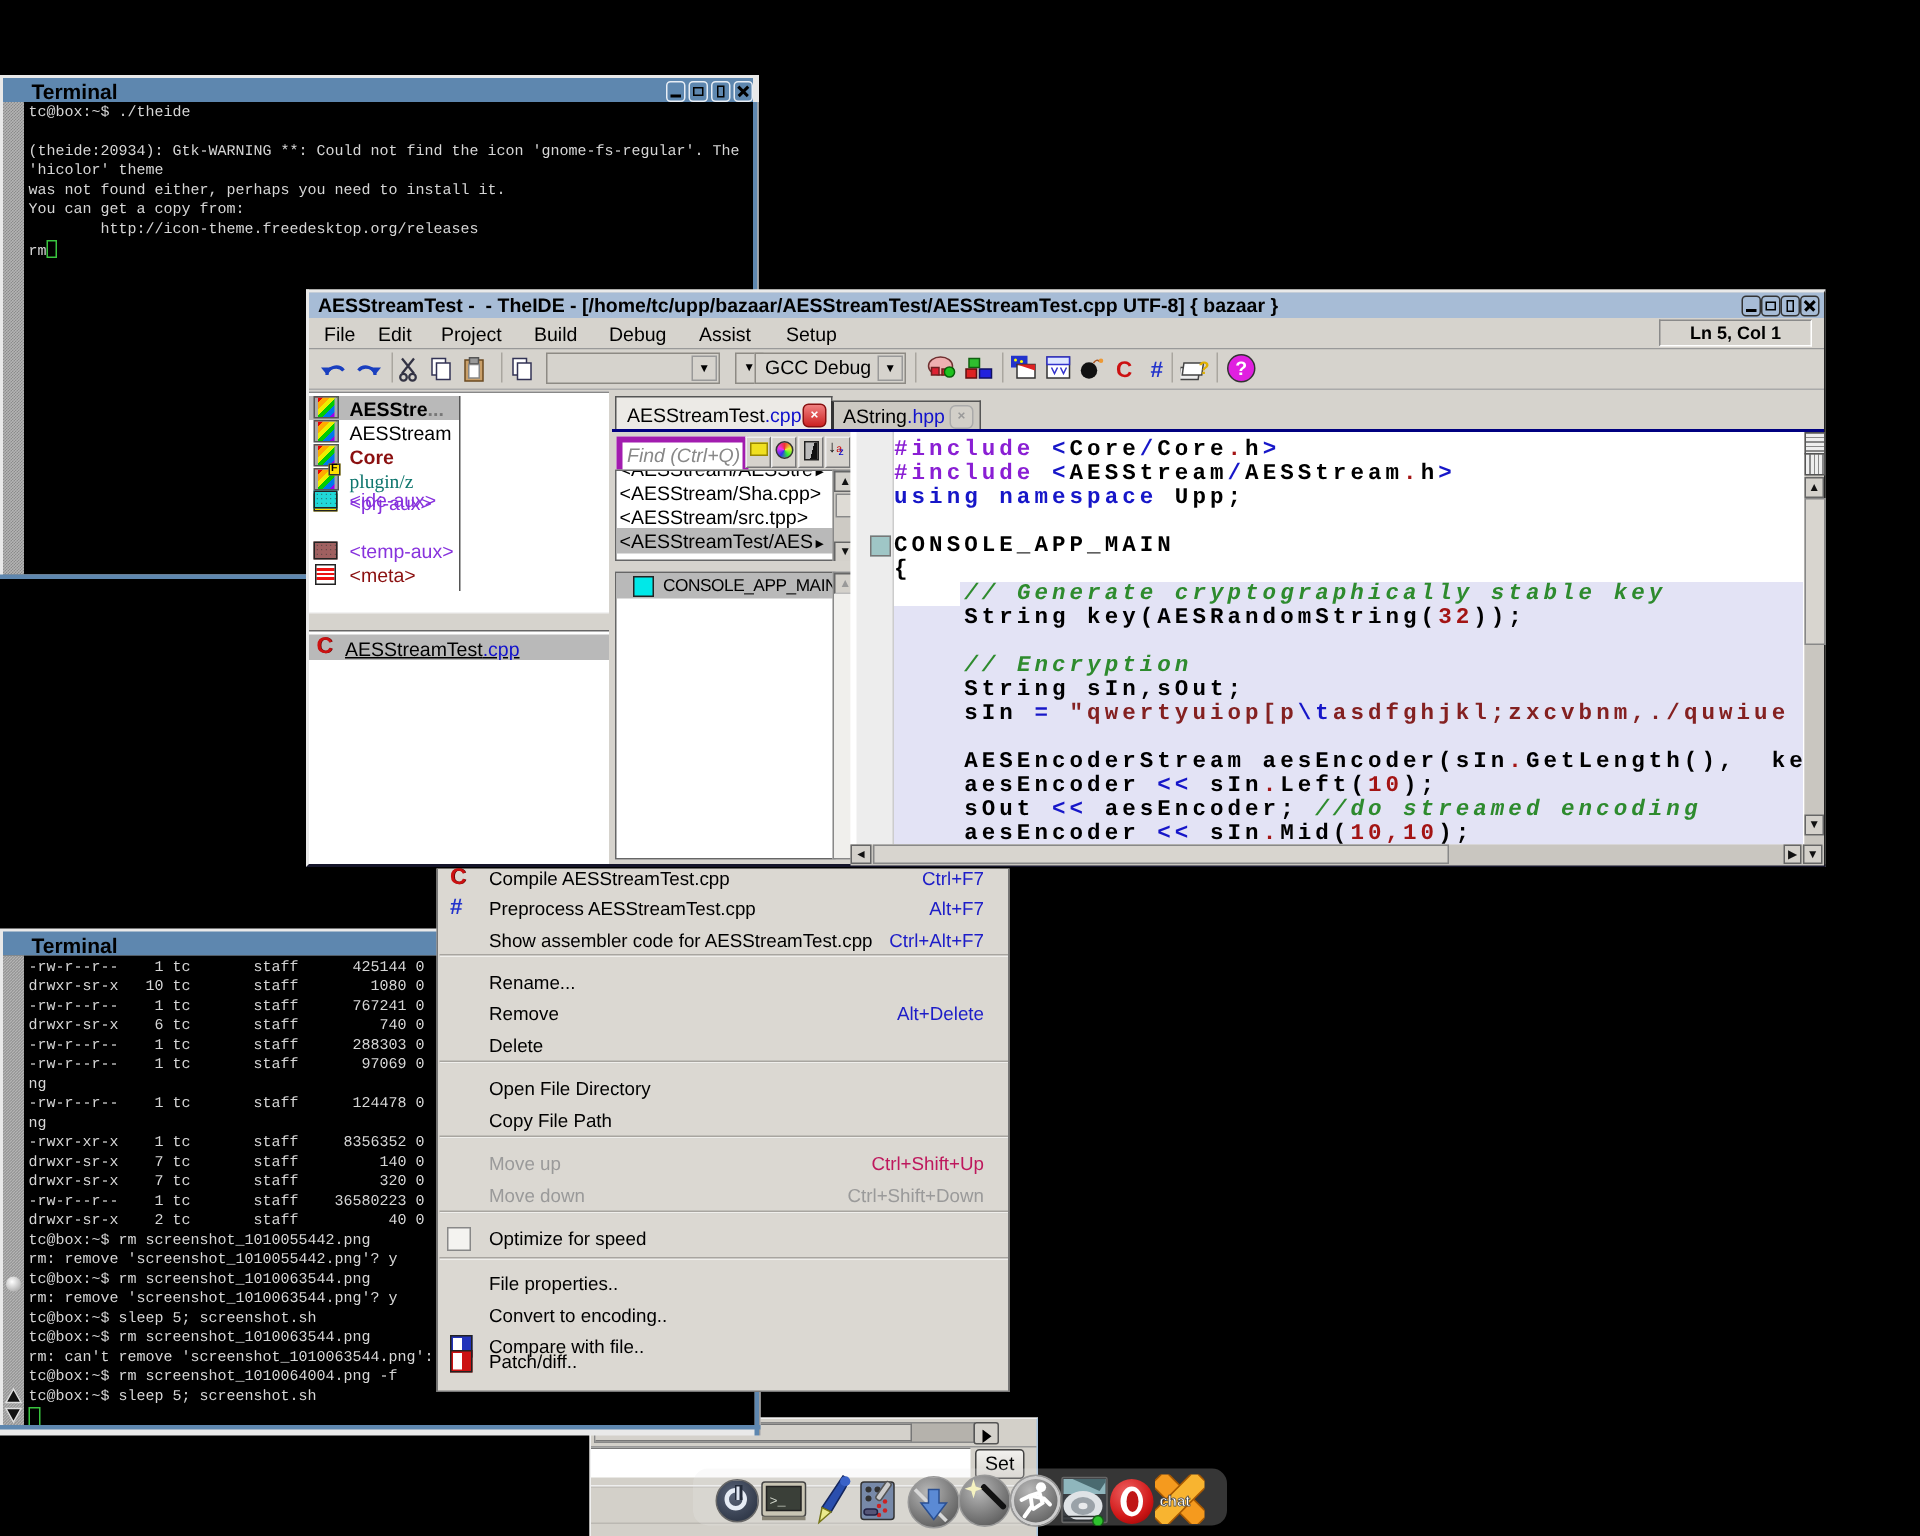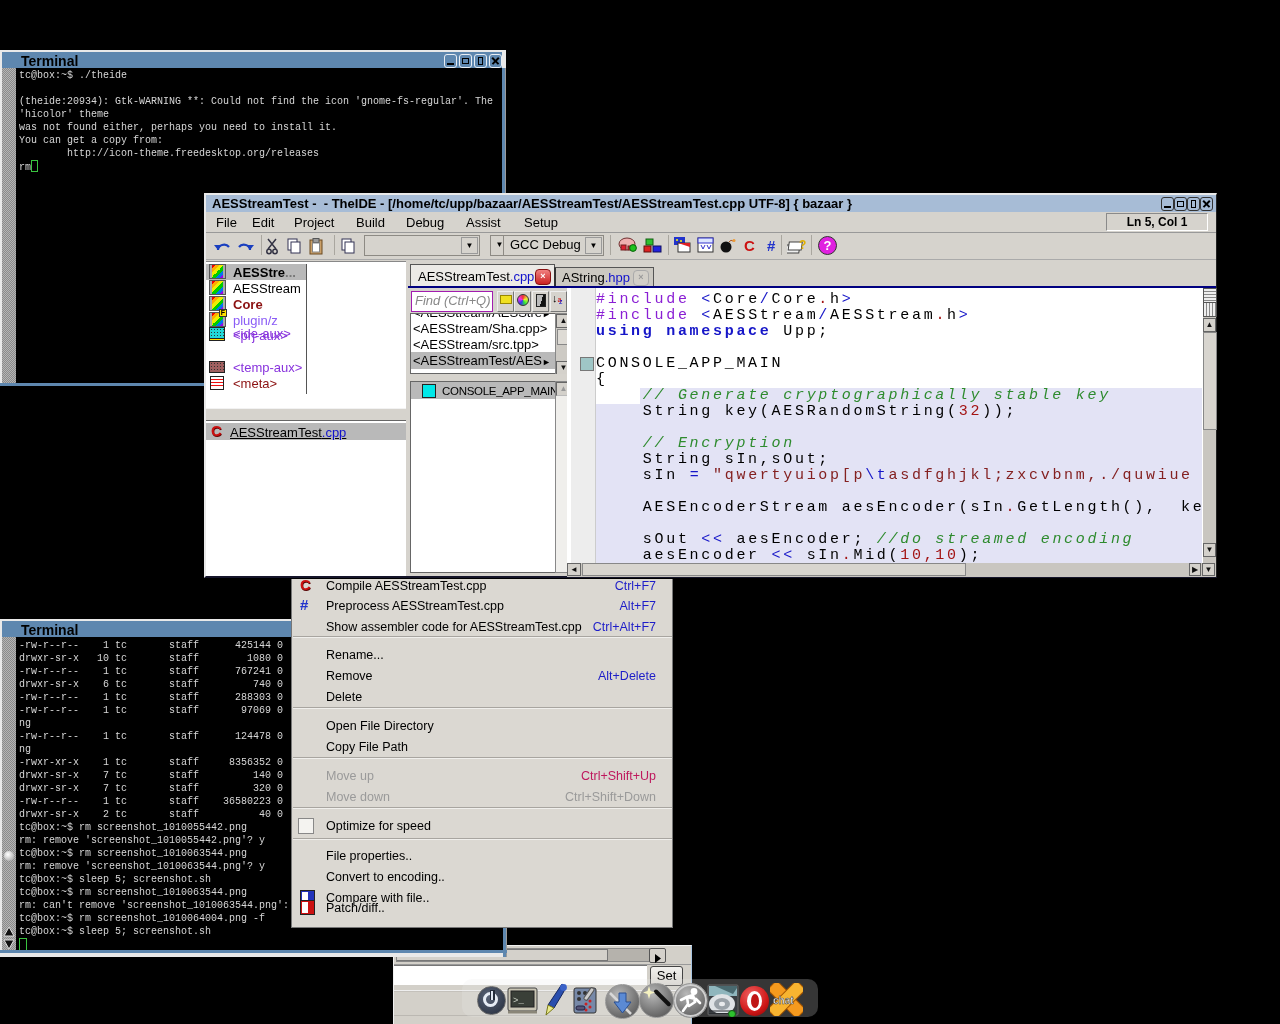--- a/index.html
+++ b/index.html
@@ -25,21 +25,21 @@
   border:1px solid #555;box-shadow:inset 2px 0 #aaa, inset -2px 0 #aaa;}
 .pkf{position:relative;}
 .pkf::after{content:"F";position:absolute;right:-2px;top:-4px;font-size:7px;font-weight:bold;background:#ffe000;border:1px solid #333;line-height:6px;padding:0 1px;}
 .grid{display:inline-block;width:14px;height:10px;vertical-align:-1px;margin:0 8px 0 1px;border:1px solid #222;
   background-image:radial-gradient(circle 1px,#333 45%,transparent 50%);background-size:3px 3px;}
 .meta{display:inline-block;width:12px;height:12px;vertical-align:-2px;margin:0 9px 0 2px;border:1px solid #222;background:
   linear-gradient(#fff 0 2px,#e11 2px 3.5px,#fff 3.5px 5px,#e11 5px 6.5px,#fff 6.5px 8px,#e11 8px 9.5px,#fff 9.5px);}
 .cbtn{position:absolute;top:3px;width:15px;height:19px;background:#d6d3cd;border:1px solid #777;border-top-color:#eee;border-left-color:#eee;}
 .sbtn{position:absolute;left:0;width:100%;background:#d4d1cb;border:1px solid #666;box-sizing:border-box;
   font-size:8px;text-align:center;line-height:12px;color:#111;}
-.cl{position:absolute;left:0;height:16px;font-family:"Liberation Mono",monospace;font-size:15px;letter-spacing:2.7px;line-height:16px;white-space:pre;color:#000;}
+.cl{position:absolute;left:0;height:16px;font-family:"Liberation Mono",monospace;font-size:15px;letter-spacing:2.7px;line-height:16px;white-space:pre;color:#000;font-weight:bold;}
 .sel{background:#e3e3f5;}
 .kP{color:#8a1fd4;} .kB{color:#1616c8;} .kR{color:#a31414;} .kG{color:#2e8b2e;font-style:italic;} .kS{color:#842121;}
 .mi{position:absolute;left:0;width:100%;height:21px;}
 .mic{position:absolute;left:8px;top:1px;width:16px;height:16px;font-size:15px;line-height:16px;}
 .mit{position:absolute;left:34px;top:3px;text-align:center;}
 .mis{position:absolute;right:16px;top:3px;color:#1d1dc8;}
 .msep{position:absolute;left:1px;width:379px;height:1px;background:#a8a5a0;border-bottom:1px solid #f0efec;}
 .cmpico{display:inline-block;width:13px;height:13px;border:1px solid #222;position:relative;top:1px;
   background-image:linear-gradient(#fff 0 0);background-size:6px 11px;background-position:1px 1px;background-repeat:no-repeat;}
 .sphere{width:33px;height:33px;border-radius:50%;background:radial-gradient(circle at 38% 30%,#b8b8b8,#7a7a7a 55%,#4a4a4a);border:1px solid #999;}
@@ -182,21 +182,21 @@
     <div class="abs" style="left:605px;top:2px;width:1px;height:20px;background:#a9a69f;"></div>
     <div class="abs" style="left:612px;top:3px;width:17px;height:17px;border-radius:50%;background:#e020e0;border:1px solid #333;color:#fff;font-weight:bold;text-align:center;font-size:13px;line-height:17px;">?</div>
   </div>
 
   <div class="abs" style="left:0px;top:66px;width:200px;height:147px;background:#fff;border-top:1px solid #888;">
     <div class="abs" style="left:0;top:2px;width:100px;height:16px;background:#b9b9b9;"></div>
     <div class="abs" style="left:100px;top:2px;width:1px;height:130px;background:#555;"></div>
     <div class="pkrow" style="top:2px;"><span class="pkg"></span><b>AESStre<span style="color:#777">...</span></b></div>
     <div class="pkrow" style="top:18px;"><span class="pkg"></span>AESStream</div>
     <div class="pkrow" style="top:34px;"><span class="pkg"></span><b style="color:#8b1010;">Core</b></div>
-    <div class="pkrow" style="top:50px;"><span class="pkg pkf"></span><span style="color:#8b5cf6;">plugin/z</span></div>
+    <div class="pkrow" style="top:50px;"><span class="pkg pkf"></span><span style="color:#0f766e;font-family:Liberation Serif, serif;">plugin/z</span></div>
     <div class="pkrow" style="top:66px;"><span class="grid" style="background-color:#ffe000;"></span><span style="color:#8833dd;">&lt;prj-aux&gt;</span></div>
     <div class="pkrow" style="top:64px;"><span class="grid" style="background-color:#20d8d8;"></span><span style="color:#8833dd;">&lt;ide-aux&gt;</span></div>
     <div class="pkrow" style="top:98px;"><span class="grid" style="background-color:#a06060;"></span><span style="color:#8833dd;">&lt;temp-aux&gt;</span></div>
     <div class="pkrow" style="top:114px;"><span class="meta"></span><span style="color:#8b1010;">&lt;meta&gt;</span></div>
   </div>
 
   <div class="abs" style="left:0px;top:213px;width:200px;height:11px;background:#d6d3cd;border-top:1px solid #f2f2f2;border-bottom:1px solid #999;"></div>
 
   <div class="abs" style="left:0px;top:225px;width:200px;height:155px;background:#fff;border-top:1px solid #666;">
     <div class="abs" style="left:0;top:2px;right:0;height:17px;background:#b9b9b9;"></div>
@@ -212,21 +212,21 @@
     <div class="abs" style="left:146px;top:6px;width:97px;height:21px;background:#ccc9c2;border:1px solid #555;border-bottom:none;border-left:2px solid #333;">
       <span class="abs" style="left:6px;top:2px;font-size:13px;">AString<span style="color:#1111cc;">.hpp</span></span>
       <div class="abs" style="left:77px;top:2px;width:14px;height:14px;border-radius:4px;background:#d2cfc8;border:1px solid #aaa;color:#999;font-size:9px;font-weight:bold;text-align:center;line-height:12px;">×</div>
     </div>
   </div>
 
   <div class="abs" style="left:202px;top:91px;right:0;height:2px;background:#000080;"></div>
 
   <div class="abs" id="centercol" style="left:202px;top:93px;width:159px;height:287px;background:#d6d3cd;">
 
-    <div class="abs" style="left:3px;top:3px;width:80px;height:19px;background:#fff;border:1px solid #a21caf;">
+    <div class="abs" style="left:3px;top:3px;width:80px;height:19px;background:#fff;border:4px solid #a21caf;">
       <span class="abs" style="left:3px;top:1px;color:#888;font-style:italic;font-size:13px;">Find (Ctrl+Q)</span>
     </div>
     <div class="cbtn" style="left:89px;">
         <span class="abs" style="left:2px;top:3px;width:10px;height:7px;background:#f0e020;border:1px solid #998800;"></span>
       </div>
     <div class="cbtn" style="left:106px;">
         <span class="abs" style="left:2px;top:2px;width:10px;height:10px;border-radius:50%;background:conic-gradient(#e33,#ee3,#3e3,#33e,#e3e,#e33);border:1px solid #333;"></span>
       </div>
     <div class="cbtn" style="left:124px;">
         <span class="abs" style="left:3px;top:2px;width:8px;height:11px;background:linear-gradient(105deg,#bbb 55%,#111 55%);border:1px solid #222;"></span>
@@ -272,20 +272,21 @@
       <div class="cl" style="top:20px;"><span class="kP">#include</span> <span class="kB">&lt;</span>AESStream<span class="kB">/</span>AESStream<span class="kR">.</span>h<span class="kB">&gt;</span></div>
       <div class="cl" style="top:36px;"><b class="kB">using namespace</b> Upp;</div>
       <div class="cl" style="top:68px;">CONSOLE_APP_MAIN</div>
       <div class="cl" style="top:84px;">{</div>
       <div class="cl" style="top:100px;">    <span class="kG">// Generate cryptographically stable key</span></div>
       <div class="cl" style="top:116px;">    String key(AESRandomString(<span class="kR">32</span>));</div>
       <div class="cl" style="top:148px;">    <span class="kG">// Encryption</span></div>
       <div class="cl" style="top:164px;">    String sIn,sOut;</div>
       <div class="cl" style="top:180px;">    sIn <span class="kB">=</span> <span class="kS">"qwertyuiop[p</span><span class="kB">\t</span><span class="kS">asdfghjkl;zxcvbnm,./quwiue</span></div>
       <div class="cl" style="top:212px;">    AESEncoderStream aesEncoder(sIn<span class="kR">.</span>GetLength(),  key</div>
+      <div class="cl" style="top:228px;">    aesEncoder <span class="kB">&lt;&lt;</span> sIn<span class="kR">.</span>Left(<span class="kR">10</span>);</div>
       <div class="cl" style="top:244px;">    sOut <span class="kB">&lt;&lt;</span> aesEncoder; <span class="kG">//do streamed encoding</span></div>
       <div class="cl" style="top:260px;">    aesEncoder <span class="kB">&lt;&lt;</span> sIn<span class="kR">.</span>Mid(<span class="kR">10,10</span>);</div>
     </div>
   </div>
 
   <div class="abs" style="left:997px;top:93px;width:13px;height:275px;background:#c9c6c0;">
     <div class="abs" style="left:0;top:0;width:12px;height:13px;border:1px solid #555;background:repeating-linear-gradient(#eee 0 2px,#888 2px 3px);"></div>
     <div class="abs" style="left:0;top:14px;width:12px;height:13px;border:1px solid #555;background:repeating-linear-gradient(90deg,#eee 0 2px,#888 2px 3px);"></div>
     <div class="sbtn" style="top:30px;height:14px;width:13px;">▲</div>
     <div class="abs" style="left:0;top:44px;width:12px;height:96px;background:#d8d5cf;border:1px solid #888;"></div>

